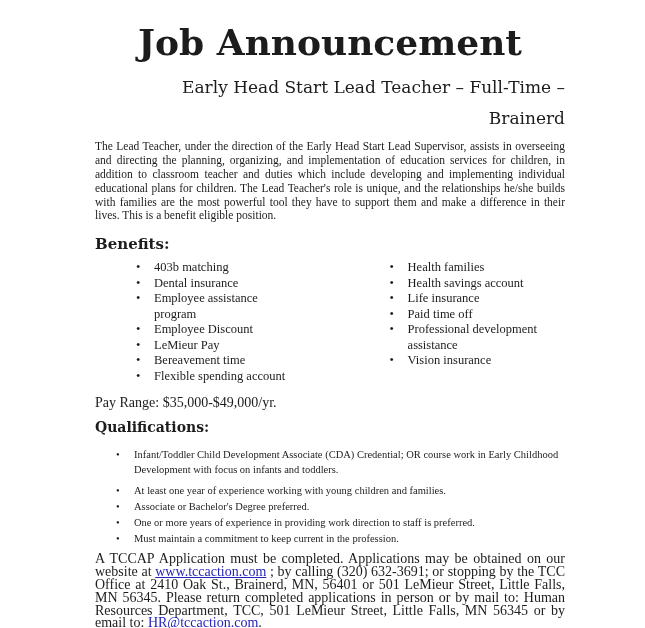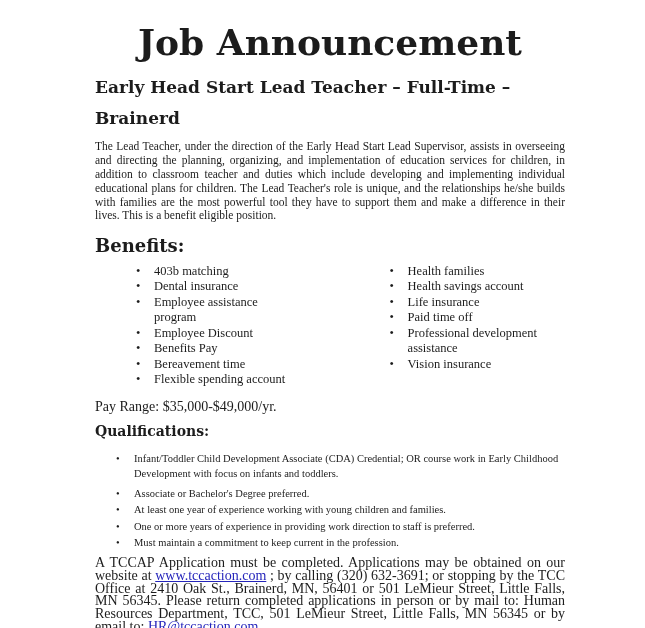--- a/index.html
+++ b/index.html
@@ -27,34 +27,34 @@
     font-size: 36px;
     line-height: 1.2;
     font-weight: bold;
     text-align: center;
     margin: 0 0 12px 0;
   }
   h2.position-line {
     font-family: "DejaVu Serif", serif;
     font-size: 17px;
     line-height: 1.3;
-    font-weight: bold;
-    text-align: left;
+    font-weight: normal;
+    text-align: right;
     margin: 0 0 9px 0;
   }
   h2.position-line.second { margin: 0 0 11px 0; }
   p.intro {
     font-size: 11.5px;
     line-height: 13.8px;
     text-align: justify;
     margin: 0 0 8px 0;
   }
   h3.benefits-heading {
     font-family: "DejaVu Serif", serif;
-    font-size: 18px;
+    font-size: 15px;
     line-height: 1.2;
     font-weight: bold;
     margin: 12px 0 7px 0;
   }
   .benefits-columns {
     display: flex;
     margin: 0 0 11px 0;
   }
   ul.benefit-list {
     list-style: none;
@@ -146,42 +146,42 @@
   <p class="intro">The Lead Teacher, under the direction of the Early Head Start Lead Supervisor, assists in overseeing and directing the planning, organizing, and implementation of education services for children, in addition to classroom teacher and duties which include developing and implementing individual educational plans for children. The Lead Teacher's role is unique, and the relationships he/she builds with families are the most powerful tool they have to support them and make a difference in their lives. This is a benefit eligible position.</p>
 
   <h3 class="benefits-heading">Benefits:</h3>
 
   <div class="benefits-columns">
     <ul class="benefit-list left">
       <li>403b matching</li>
       <li>Dental insurance</li>
       <li>Employee assistance program</li>
       <li>Employee Discount</li>
-      <li>Benefits Pay</li>
+      <li>LeMieur Pay</li>
       <li>Bereavement time</li>
       <li>Flexible spending account</li>
     </ul>
     <ul class="benefit-list right">
       <li>Health families</li>
       <li>Health savings account</li>
       <li>Life insurance</li>
       <li>Paid time off</li>
       <li>Professional development assistance</li>
       <li>Vision insurance</li>
     </ul>
   </div>
 
   <p class="pay-range"><span class="label">Pay Range:</span><span> $35,000-$49,000/yr.</span></p>
 
   <h4 class="qual-heading">Qualifications:</h4>
 
   <ul class="qual-list">
     <li>Infant/Toddler Child Development Associate (CDA) Credential; OR course work in Early Childhood Development with focus on infants and toddlers.</li>
+    <li>At least one year of experience working with young children and families.</li>
     <li>Associate or Bachelor's Degree preferred.</li>
-    <li>At least one year of experience working with young children and families.</li>
     <li>One or more years of experience in providing work direction to staff is preferred.</li>
     <li>Must maintain a commitment to keep current in the profession.</li>
   </ul>
 
   <p class="application"><span>A TCCAP Application must be completed.  Applications may be obtained on our website at </span><a>www.tccaction.com</a><span> ; by calling (320) 632-3691; or stopping by the TCC Office at 2410 Oak St., Brainerd, MN, 56401 or 501 LeMieur Street, Little Falls, MN 56345.  Please return completed applications in person or by mail to: Human Resources Department, TCC, 501 LeMieur Street, Little Falls, MN 56345 or by email to: </span><a>HR@tccaction.com</a><span>.</span></p>
 
   <p class="eeo-footer">TCCAP is an equal opportunity, difference action employer.</p>
 
 </div>
 

